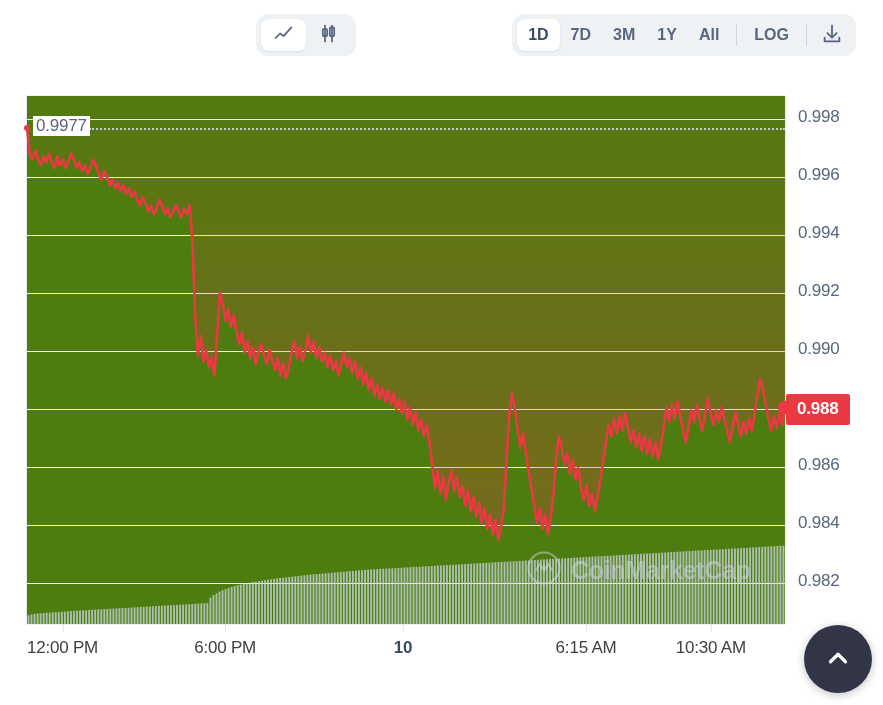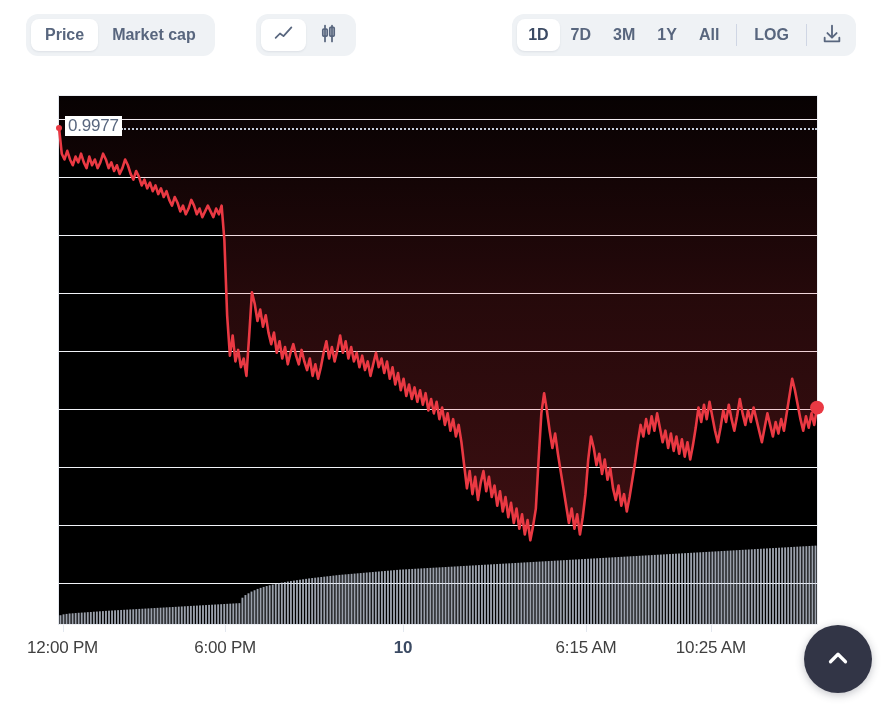--- a/index.html
+++ b/index.html
@@ -45,22 +45,21 @@
     height:32px; width:38px; border:0; background:transparent;
     border-radius:8px; cursor:pointer;
   }
 
   
   .chart-wrap { position:absolute; left:0; top:80px; width:883px; height:560px; }
   .plot {
     position:absolute; left:26px; top:15px;
     width:760px; height:530px;
     border:1px solid #edeff3; border-left:1px solid #e3e7ee;
-    background:#000000;
-    margin-left:32px;
+    background:#4d7c0f;
   }
   .gridline { position:absolute; left:0; width:100%; height:1px; background:#f1f3f7; }
 
   .svg-layer { position:absolute; left:0; top:0; width:100%; height:100%; overflow:visible; }
 
   
   .ref-line {
     position:absolute; height:0; left:62px; right:0;
     border-top:2px dotted #c3cbd9;
   }
@@ -117,24 +116,20 @@
     box-shadow:0 2px 8px rgba(50,53,70,.3);
   }
 </style>
 </head>
 <body>
 
 <div id="root">
 
   <div class="toolbar">
 
-    <div class="pill-group left">
-      <button class="pill active">Price</button>
-      <button class="pill">Market cap</button>
-    </div>
 
     <div class="pill-group chart">
       <button class="pill icon-pill active">
         <span>
           <svg width="21" height="21" viewBox="0 0 24 24" fill="none" stroke="#58667e" stroke-width="2" stroke-linecap="round" stroke-linejoin="round">
             <polyline points="3,17 8,12 12,15 21,5"></polyline>
           </svg>
         </span>
       </button>
       <button class="pill icon-pill">
@@ -447,36 +442,57 @@
           </g>
         <path id="area-path" fill="url(#areaGrad)" stroke="none" d="M0.00 31.86 L2.76 57.92 L5.53 63.72 L8.29 55.03 L11.05 63.72 L13.82 69.51 L16.58 60.82 L19.35 66.61 L22.11 57.92 L24.87 66.61 L27.64 72.40 L30.40 60.82 L33.16 69.51 L35.93 63.72 L38.69 72.40 L41.45 66.61 L44.22 57.92 L46.98 63.72 L49.75 72.40 L52.51 66.61 L55.27 75.30 L58.04 69.51 L60.80 78.20 L63.56 72.40 L66.33 63.72 L69.09 69.51 L71.85 78.20 L74.62 83.99 L77.38 75.30 L80.15 81.09 L82.91 89.78 L85.67 83.99 L88.44 92.68 L91.20 86.89 L93.96 95.57 L96.73 89.78 L99.49 98.47 L102.25 92.68 L105.02 101.37 L107.78 95.57 L110.55 104.26 L113.31 110.05 L116.07 101.37 L118.84 107.16 L121.60 115.85 L124.36 110.05 L127.13 118.74 L129.89 112.95 L132.65 104.26 L135.42 110.05 L138.18 118.74 L140.95 112.95 L143.71 121.64 L146.47 115.85 L149.24 110.05 L152.00 115.85 L154.76 121.64 L157.53 112.95 L160.29 118.74 L163.05 110.05 L165.82 144.81 L168.58 220.11 L171.35 260.66 L174.11 240.38 L176.87 266.45 L179.64 254.86 L182.40 272.24 L185.16 263.55 L187.93 280.93 L190.69 240.38 L193.45 196.94 L196.22 208.52 L198.98 225.90 L201.75 214.32 L204.51 231.69 L207.27 220.11 L210.04 237.49 L212.80 249.07 L215.56 237.49 L218.33 257.76 L221.09 246.17 L223.85 263.55 L226.62 251.97 L229.38 269.34 L232.15 257.76 L234.91 249.07 L237.67 260.66 L240.44 269.34 L243.20 254.86 L245.96 266.45 L248.73 275.14 L251.49 263.55 L254.25 280.93 L257.02 269.34 L259.78 283.83 L262.55 272.24 L265.31 257.76 L268.07 246.17 L270.84 263.55 L273.60 251.97 L276.36 266.45 L279.13 254.86 L281.89 240.38 L284.65 257.76 L287.42 246.17 L290.18 263.55 L292.95 251.97 L295.71 266.45 L298.47 257.76 L301.24 272.24 L304.00 260.66 L306.76 275.14 L309.53 266.45 L312.29 280.93 L315.05 269.34 L317.82 257.76 L320.58 272.24 L323.35 263.55 L326.11 278.03 L328.87 266.45 L331.64 283.83 L334.40 272.24 L337.16 289.62 L339.93 278.03 L342.69 295.41 L345.45 283.83 L348.22 301.20 L350.98 289.62 L353.75 304.10 L356.51 292.51 L359.27 306.99 L362.04 295.41 L364.80 309.89 L367.56 298.31 L370.33 315.68 L373.09 304.10 L375.85 318.58 L378.62 306.99 L381.38 324.37 L384.15 312.79 L386.91 330.16 L389.67 318.58 L392.44 335.96 L395.20 324.37 L397.96 341.75 L400.73 330.16 L403.49 347.54 L406.25 370.71 L409.02 393.88 L411.78 376.50 L414.55 399.67 L417.31 382.30 L420.07 405.46 L422.84 388.09 L425.60 376.50 L428.36 396.78 L431.13 382.30 L433.89 402.57 L436.65 390.98 L439.42 411.26 L442.18 396.78 L444.95 417.05 L447.71 402.57 L450.47 422.84 L453.24 408.36 L456.00 428.63 L458.76 414.15 L461.53 434.43 L464.29 419.95 L467.05 440.22 L469.82 425.74 L472.58 446.01 L475.35 431.53 L478.11 414.15 L480.87 364.92 L483.64 318.58 L486.40 298.31 L489.16 315.68 L491.93 335.96 L494.69 353.33 L497.45 338.85 L500.22 359.13 L502.98 376.50 L505.75 393.88 L508.51 411.26 L511.27 428.63 L514.04 414.15 L516.80 434.43 L519.56 419.95 L522.33 440.22 L525.09 422.84 L527.85 399.67 L530.62 364.92 L533.38 341.75 L536.15 353.33 L538.91 370.71 L541.67 359.13 L544.44 379.40 L547.20 364.92 L549.96 385.19 L552.73 373.61 L555.49 393.88 L558.25 405.46 L561.02 390.98 L563.78 411.26 L566.55 399.67 L569.31 417.05 L572.07 402.57 L574.84 385.19 L577.60 367.81 L580.36 347.54 L583.13 330.16 L585.89 341.75 L588.65 324.37 L591.42 338.85 L594.18 321.48 L596.95 335.96 L599.71 318.58 L602.47 333.06 L605.24 347.54 L608.00 335.96 L610.76 353.33 L613.53 338.85 L616.29 356.23 L619.05 341.75 L621.82 359.13 L624.58 344.64 L627.35 362.02 L630.11 347.54 L632.87 364.92 L635.64 350.44 L638.40 333.06 L641.16 312.79 L643.93 327.27 L646.69 309.89 L649.45 324.37 L652.22 306.99 L654.98 321.48 L657.75 335.96 L660.51 347.54 L663.27 333.06 L666.04 315.68 L668.80 327.27 L671.56 309.89 L674.33 324.37 L677.09 335.96 L679.85 321.48 L682.62 304.10 L685.38 318.58 L688.15 330.16 L690.91 315.68 L693.67 327.27 L696.44 312.79 L699.20 324.37 L701.96 335.96 L704.73 347.54 L707.49 333.06 L710.25 318.58 L713.02 330.16 L715.78 341.75 L718.55 327.27 L721.31 338.85 L724.07 324.37 L726.84 335.96 L729.60 318.58 L732.36 301.20 L735.13 283.83 L737.89 295.41 L740.65 309.89 L743.42 324.37 L746.18 335.96 L748.95 321.48 L751.71 333.06 L754.47 318.58 L757.24 330.16 L760.00 312.79 L760 0 L0 0 Z"></path>
         <path id="line-path" fill="none" stroke="#ea3943" stroke-width="2.6" stroke-linejoin="round" stroke-linecap="round" d="M0.00 31.86 L2.76 57.92 L5.53 63.72 L8.29 55.03 L11.05 63.72 L13.82 69.51 L16.58 60.82 L19.35 66.61 L22.11 57.92 L24.87 66.61 L27.64 72.40 L30.40 60.82 L33.16 69.51 L35.93 63.72 L38.69 72.40 L41.45 66.61 L44.22 57.92 L46.98 63.72 L49.75 72.40 L52.51 66.61 L55.27 75.30 L58.04 69.51 L60.80 78.20 L63.56 72.40 L66.33 63.72 L69.09 69.51 L71.85 78.20 L74.62 83.99 L77.38 75.30 L80.15 81.09 L82.91 89.78 L85.67 83.99 L88.44 92.68 L91.20 86.89 L93.96 95.57 L96.73 89.78 L99.49 98.47 L102.25 92.68 L105.02 101.37 L107.78 95.57 L110.55 104.26 L113.31 110.05 L116.07 101.37 L118.84 107.16 L121.60 115.85 L124.36 110.05 L127.13 118.74 L129.89 112.95 L132.65 104.26 L135.42 110.05 L138.18 118.74 L140.95 112.95 L143.71 121.64 L146.47 115.85 L149.24 110.05 L152.00 115.85 L154.76 121.64 L157.53 112.95 L160.29 118.74 L163.05 110.05 L165.82 144.81 L168.58 220.11 L171.35 260.66 L174.11 240.38 L176.87 266.45 L179.64 254.86 L182.40 272.24 L185.16 263.55 L187.93 280.93 L190.69 240.38 L193.45 196.94 L196.22 208.52 L198.98 225.90 L201.75 214.32 L204.51 231.69 L207.27 220.11 L210.04 237.49 L212.80 249.07 L215.56 237.49 L218.33 257.76 L221.09 246.17 L223.85 263.55 L226.62 251.97 L229.38 269.34 L232.15 257.76 L234.91 249.07 L237.67 260.66 L240.44 269.34 L243.20 254.86 L245.96 266.45 L248.73 275.14 L251.49 263.55 L254.25 280.93 L257.02 269.34 L259.78 283.83 L262.55 272.24 L265.31 257.76 L268.07 246.17 L270.84 263.55 L273.60 251.97 L276.36 266.45 L279.13 254.86 L281.89 240.38 L284.65 257.76 L287.42 246.17 L290.18 263.55 L292.95 251.97 L295.71 266.45 L298.47 257.76 L301.24 272.24 L304.00 260.66 L306.76 275.14 L309.53 266.45 L312.29 280.93 L315.05 269.34 L317.82 257.76 L320.58 272.24 L323.35 263.55 L326.11 278.03 L328.87 266.45 L331.64 283.83 L334.40 272.24 L337.16 289.62 L339.93 278.03 L342.69 295.41 L345.45 283.83 L348.22 301.20 L350.98 289.62 L353.75 304.10 L356.51 292.51 L359.27 306.99 L362.04 295.41 L364.80 309.89 L367.56 298.31 L370.33 315.68 L373.09 304.10 L375.85 318.58 L378.62 306.99 L381.38 324.37 L384.15 312.79 L386.91 330.16 L389.67 318.58 L392.44 335.96 L395.20 324.37 L397.96 341.75 L400.73 330.16 L403.49 347.54 L406.25 370.71 L409.02 393.88 L411.78 376.50 L414.55 399.67 L417.31 382.30 L420.07 405.46 L422.84 388.09 L425.60 376.50 L428.36 396.78 L431.13 382.30 L433.89 402.57 L436.65 390.98 L439.42 411.26 L442.18 396.78 L444.95 417.05 L447.71 402.57 L450.47 422.84 L453.24 408.36 L456.00 428.63 L458.76 414.15 L461.53 434.43 L464.29 419.95 L467.05 440.22 L469.82 425.74 L472.58 446.01 L475.35 431.53 L478.11 414.15 L480.87 364.92 L483.64 318.58 L486.40 298.31 L489.16 315.68 L491.93 335.96 L494.69 353.33 L497.45 338.85 L500.22 359.13 L502.98 376.50 L505.75 393.88 L508.51 411.26 L511.27 428.63 L514.04 414.15 L516.80 434.43 L519.56 419.95 L522.33 440.22 L525.09 422.84 L527.85 399.67 L530.62 364.92 L533.38 341.75 L536.15 353.33 L538.91 370.71 L541.67 359.13 L544.44 379.40 L547.20 364.92 L549.96 385.19 L552.73 373.61 L555.49 393.88 L558.25 405.46 L561.02 390.98 L563.78 411.26 L566.55 399.67 L569.31 417.05 L572.07 402.57 L574.84 385.19 L577.60 367.81 L580.36 347.54 L583.13 330.16 L585.89 341.75 L588.65 324.37 L591.42 338.85 L594.18 321.48 L596.95 335.96 L599.71 318.58 L602.47 333.06 L605.24 347.54 L608.00 335.96 L610.76 353.33 L613.53 338.85 L616.29 356.23 L619.05 341.75 L621.82 359.13 L624.58 344.64 L627.35 362.02 L630.11 347.54 L632.87 364.92 L635.64 350.44 L638.40 333.06 L641.16 312.79 L643.93 327.27 L646.69 309.89 L649.45 324.37 L652.22 306.99 L654.98 321.48 L657.75 335.96 L660.51 347.54 L663.27 333.06 L666.04 315.68 L668.80 327.27 L671.56 309.89 L674.33 324.37 L677.09 335.96 L679.85 321.48 L682.62 304.10 L685.38 318.58 L688.15 330.16 L690.91 315.68 L693.67 327.27 L696.44 312.79 L699.20 324.37 L701.96 335.96 L704.73 347.54 L707.49 333.06 L710.25 318.58 L713.02 330.16 L715.78 341.75 L718.55 327.27 L721.31 338.85 L724.07 324.37 L726.84 335.96 L729.60 318.58 L732.36 301.20 L735.13 283.83 L737.89 295.41 L740.65 309.89 L743.42 324.37 L746.18 335.96 L748.95 321.48 L751.71 333.06 L754.47 318.58 L757.24 330.16 L760.00 312.79"></path>
         <circle id="end-dot" r="7" fill="#ea3943" cx="760.00" cy="312.79"></circle>
       </svg>
 
       <div class="ref-line" id="refline" style="top: 31.9px;"></div>
       <div class="ref-dot" id="refdot" style="top: 28.8579px; left: -3px;"></div>
       <div class="ref-label" id="reflabel" style="top: 19.8579px; left: 6px;">0.9977</div>
 
+      <div class="watermark" id="watermark" style="left: 500px; top: 455px;">
+        <span>
+          <svg width="34" height="34" viewBox="0 0 34 34" fill="none">
+            <circle cx="17" cy="17" r="15.5" stroke="#ccd5e4" stroke-width="2.2"></circle>
+            <path d="M9 19.2 L12.6 13 L15.4 17.6 L17 15 L17 20.2 M17 15 L18.6 17.6 L21.4 13 L25 19.2" stroke="#ccd5e4" stroke-width="2.2" fill="none" stroke-linecap="round" stroke-linejoin="round"></path>
+          </svg>
+        </span>
+        <span class="wm-text">CoinMarketCap</span>
+      </div>
     </div>
   </div>
 
+  <div class="y-axis" id="yaxis">
+      <div class="y-tick" style="top: 27.1694px;">0.998</div>
+      <div class="y-tick" style="top: 85.0929px;">0.996</div>
+      <div class="y-tick" style="top: 143.016px;">0.994</div>
+      <div class="y-tick" style="top: 200.94px;">0.992</div>
+      <div class="y-tick" style="top: 258.863px;">0.990</div>
+      <div class="y-tick" style="top: 316.787px;">0.988</div>
+      <div class="y-tick" style="top: 374.71px;">0.986</div>
+      <div class="y-tick" style="top: 432.634px;">0.984</div>
+      <div class="y-tick" style="top: 490.557px;">0.982</div>
+      <div class="price-badge" style="background: rgb(234, 57, 67); top: 313.787px;">0.988</div>
+    </div>
 
   <div class="x-axis" id="xaxis">
     <span class="currency">USD</span>
   <div class="tick-mark" style="left: 62.5px;"></div>
       <div class="x-tick" style="left: 62.5px; transform: translateX(-50%);">12:00 PM</div>
       <div class="tick-mark" style="left: 225.1px;"></div>
       <div class="x-tick" style="left: 225.1px; transform: translateX(-50%); text-align: center;">6:00 PM</div>
       <div class="tick-mark" style="left: 403px;"></div>
       <div class="x-tick bold" style="left: 403px; transform: translateX(-50%);">10</div>
       <div class="tick-mark" style="left: 586.1px;"></div>
       <div class="x-tick" style="left: 586.1px; transform: translateX(-50%);">6:15 AM</div>
       <div class="tick-mark" style="left: 710.8px;"></div>
-      <div class="x-tick" style="left: 710.8px; transform: translateX(-50%);">10:25 AM</div>
+      <div class="x-tick" style="left: 710.8px; transform: translateX(-50%);">10:30 AM</div>
     </div>
 
   <button class="fab">
     <span>
       <svg width="30" height="30" viewBox="0 0 24 24" fill="none" stroke="#ffffff" stroke-width="2.6" stroke-linecap="round" stroke-linejoin="round">
         <polyline points="6,15 12,9 18,15"></polyline>
       </svg>
     </span>
   </button>
 

